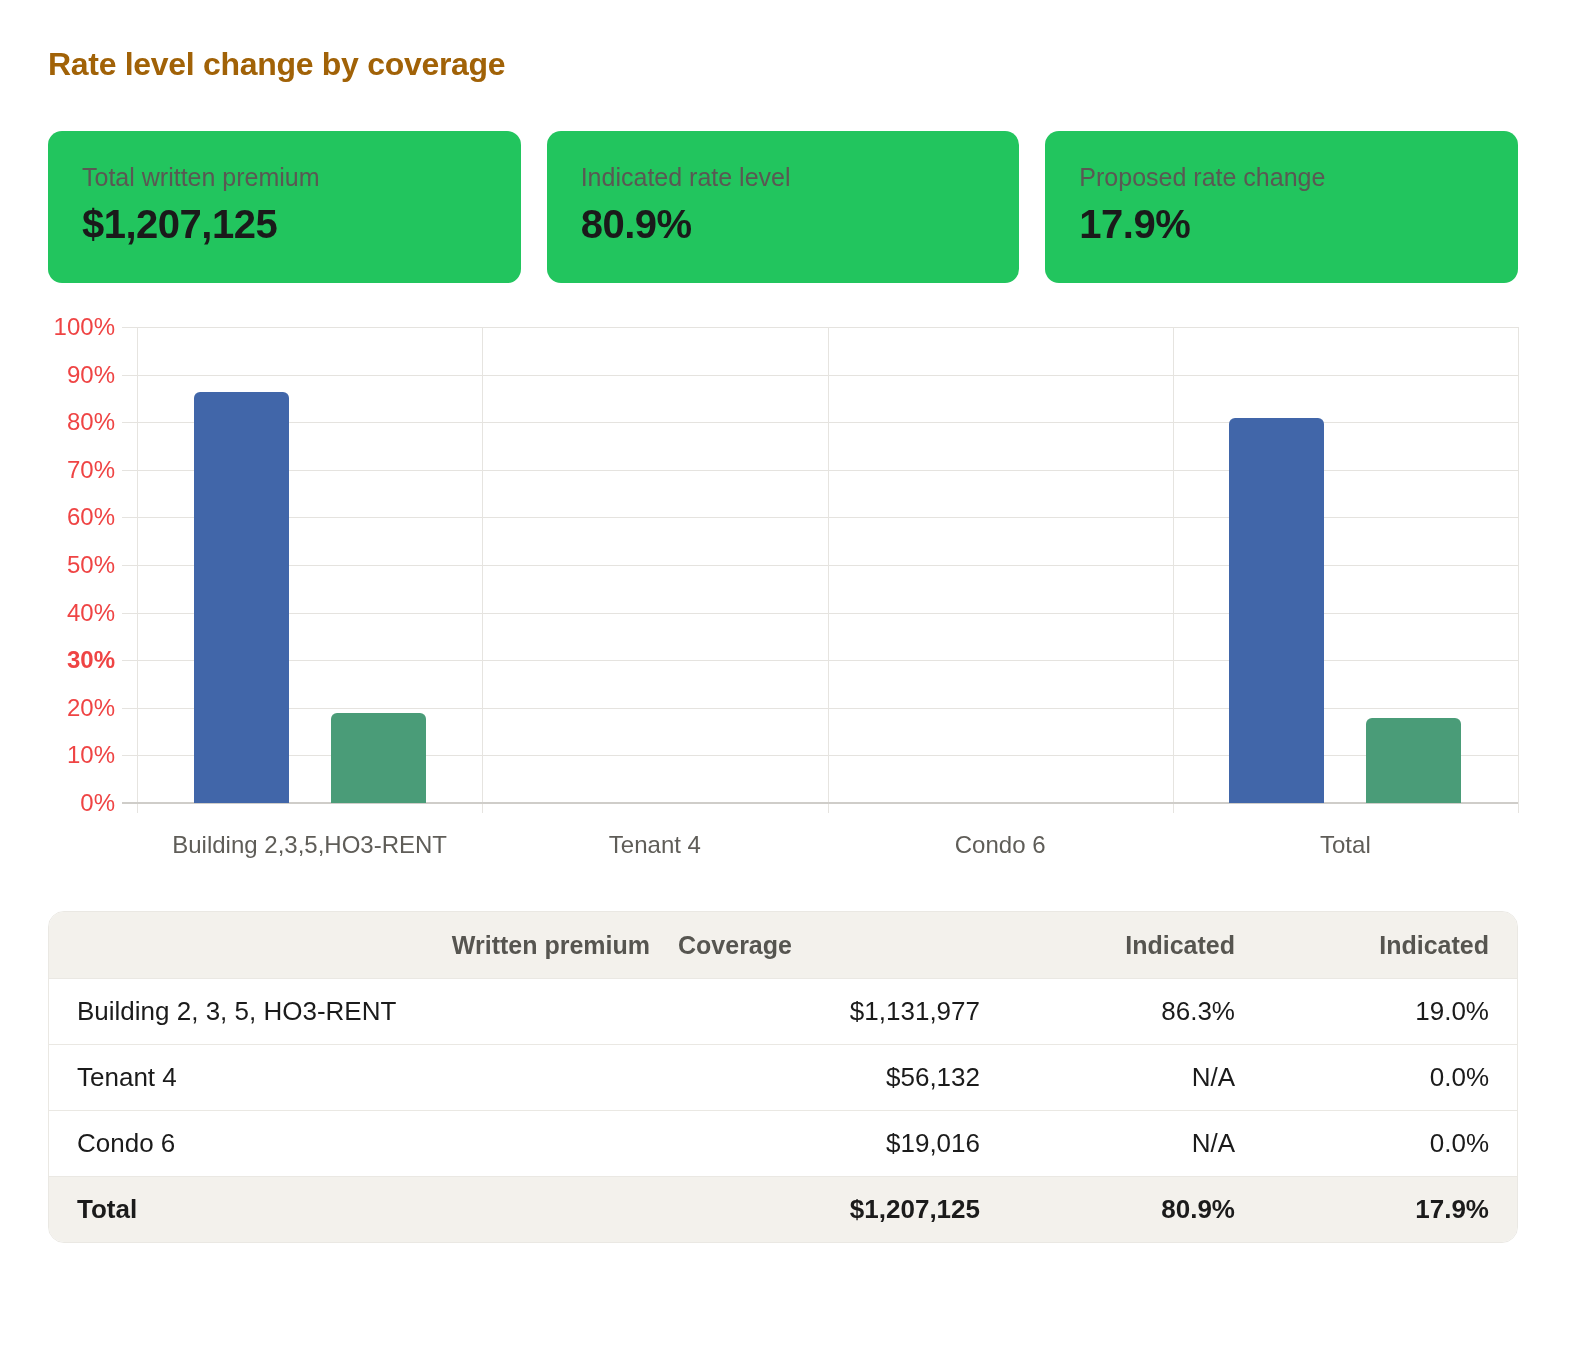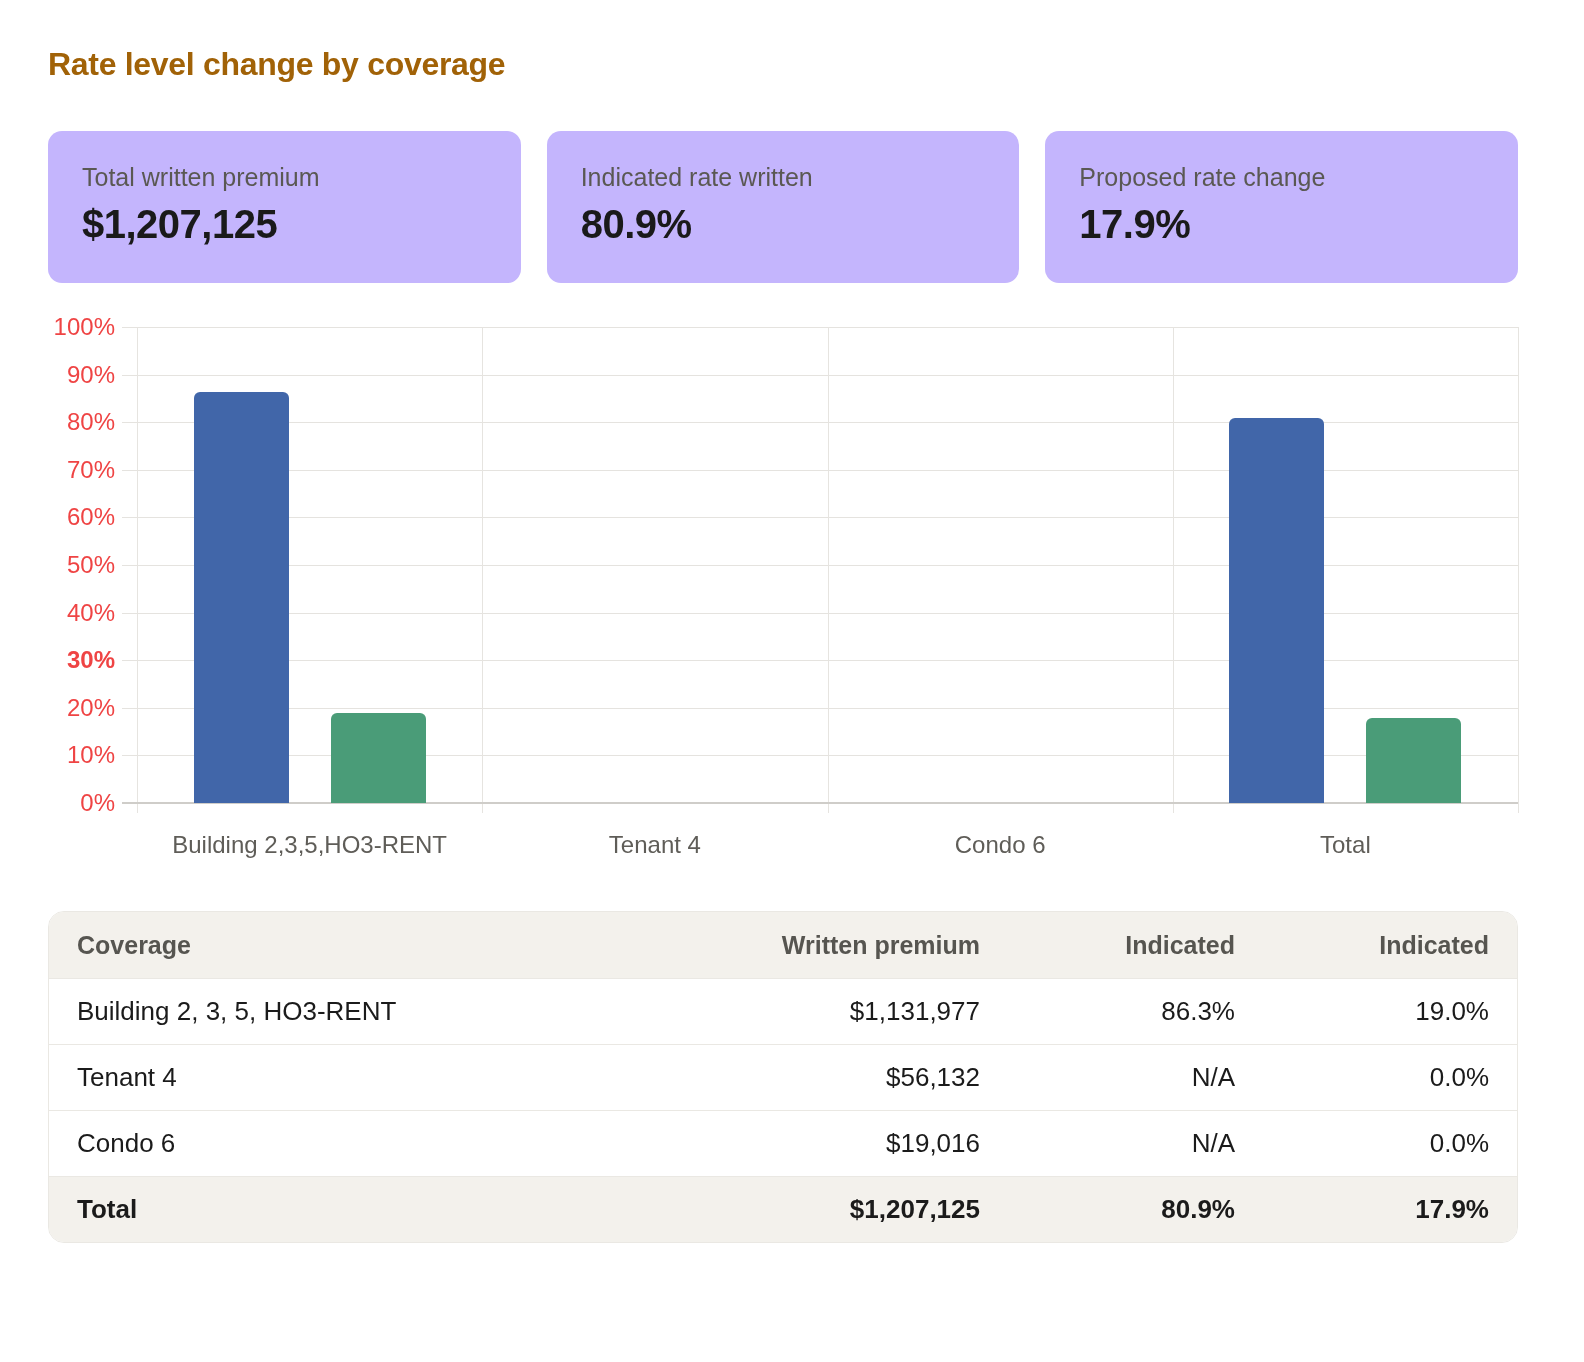--- a/index.html
+++ b/index.html
@@ -14,21 +14,21 @@
   .page { padding: 44px 66px 0 48px; width: 1584px; }
 
   .title {
     font-size: 32px; line-height: 40px; font-weight: 700;
     color: #a16207; margin: 0 0 47px 0; letter-spacing: -0.3px;
   }
 
   
   .cards-row { display: flex; gap: 26px; }
   .card {
-    flex: 1 1 0; background: #c4b5fd; border-radius: 14px;
+    flex: 1 1 0; background: #22c55e; border-radius: 14px;
     padding: 31px 34px; height: 152px;
   }
   .card-label { font-size: 25px; line-height: 30px; color: #5a5853; }
   .card-value {
     font-size: 40px; line-height: 48px; font-weight: 700;
     color: #1a1a1a; margin-top: 8px; letter-spacing: -0.5px;
   }
 
   
   .legend { display: flex; align-items: center; gap: 33px; margin-top: 56px; }
@@ -77,21 +77,21 @@
 
 <div class="page">
   <h1 class="title">Rate level change by coverage</h1>
 
   <div class="cards-row">
       <div class="card">
         <div class="card-label">Total written premium</div>
         <div class="card-value">$1,207,125</div>
       </div>
       <div class="card">
-        <div class="card-label">Indicated rate written</div>
+        <div class="card-label">Indicated rate level</div>
         <div class="card-value">80.9%</div>
       </div>
       <div class="card">
         <div class="card-label">Proposed rate change</div>
         <div class="card-value">17.9%</div>
       </div>
     </div>
 
 
   <div class="chart">
@@ -133,22 +133,22 @@
     <div class="x-axis"></div>
   <div class="x-label" style="left: 261.625px;">Building 2,3,5,HO3-RENT</div>
       <div class="x-label" style="left: 606.875px;">Tenant 4</div>
       <div class="x-label" style="left: 952.125px;">Condo 6</div>
       <div class="x-label" style="left: 1297.38px;">Total</div>
     </div>
 
   <div class="table">
     <div class="thead">
         <div class="trow head">
+          <div class="cell num">Written premium</div>
           <div class="cell first">Coverage</div>
-          <div class="cell num">Written premium</div>
           <div class="cell num">Indicated</div>
           <div class="cell num last">Indicated</div>
         </div>
       </div>
     <div class="tbody">
         <div class="trow">
           <div class="cell first">Building 2, 3, 5, HO3-RENT</div>
           <div class="cell num">$1,131,977</div>
           <div class="cell num">86.3%</div>
           <div class="cell num last">19.0%</div>

